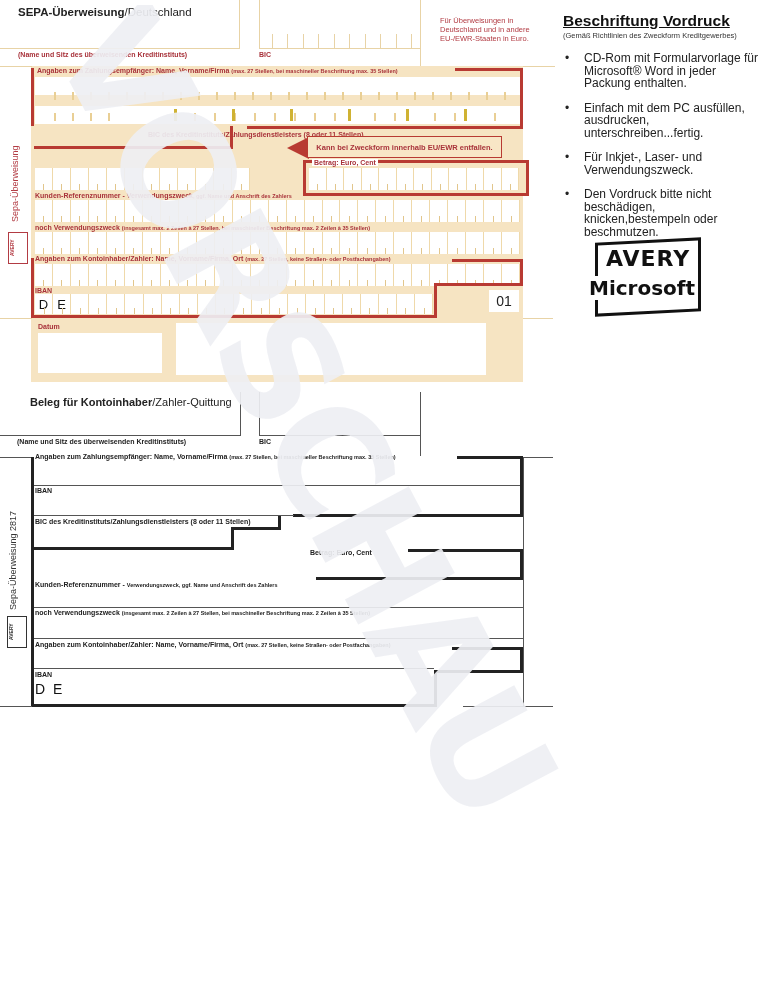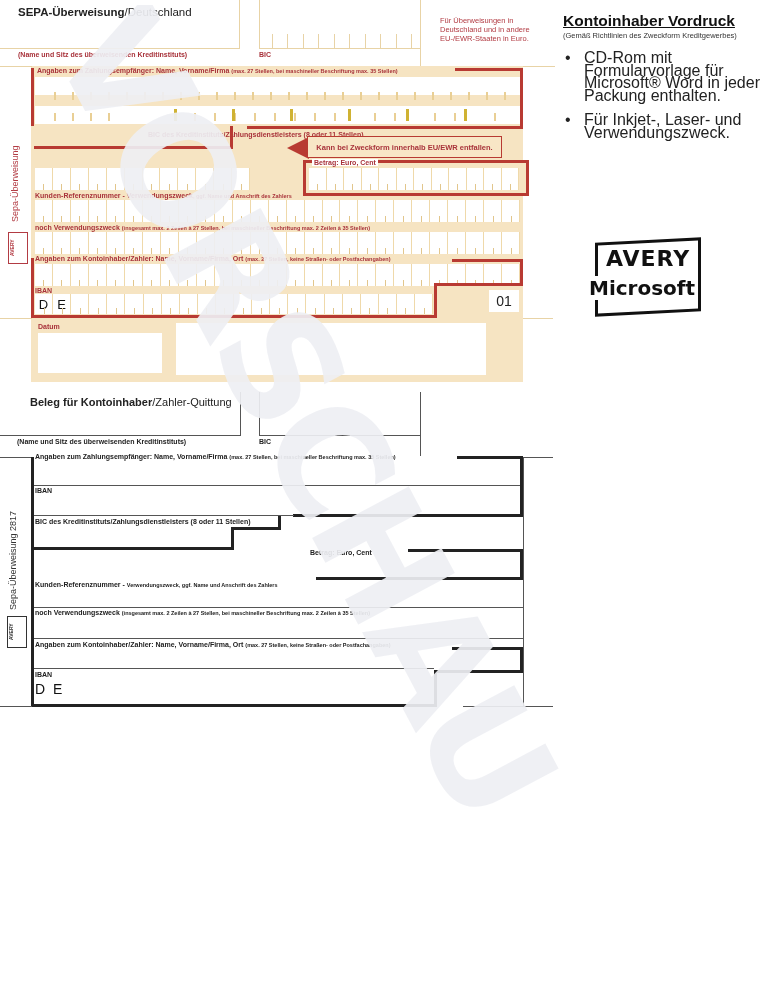--- a/index.html
+++ b/index.html
@@ -19,21 +19,21 @@
   .tick{position:absolute;width:2px;height:8px;background:#e9cf95;}
   .tick.strong{background:#cfb233;width:3px;height:12px;}
   .note-eu{left:440px;top:16px;font-size:7.5px;color:#b23b43;line-height:9px;width:90px;}
   .arrow-box{left:307px;top:136px;width:193px;height:20px;border:1.5px solid #b83a32;background:#f8e6c6;color:#a8323a;font-size:7.5px;font-weight:bold;display:flex;align-items:center;justify-content:center;}
   .arrow-head{left:287px;top:137px;width:0;height:0;border-top:11px solid transparent;border-bottom:11px solid transparent;border-right:22px solid #b83a32;}
   .side-label{font-size:9px;color:#b23b43;transform:rotate(-90deg);transform-origin:left top;white-space:nowrap;}
   .side-label.black{color:#333;}
   
   .rp-title{left:563px;top:12px;font-size:15.5px;font-weight:bold;text-decoration:underline;color:#111;}
   .rp-sub{left:563px;top:31px;font-size:7.5px;color:#333;}
-  .rp-list{left:563px;top:52px;width:200px;font-size:16px;color:#222;line-height:12.5px;margin:0;padding:0;list-style:none;}
+  .rp-list{left:563px;top:52px;width:200px;font-size:12px;color:#222;line-height:12.5px;margin:0;padding:0;list-style:none;}
   .rp-list li{position:relative;padding-left:21px;margin-bottom:12px;}
   .rp-list li:before{content:"•";position:absolute;left:2px;top:0;}
   .logo{left:585px;top:236px;width:130px;height:82px;}
   .logo .frame{position:absolute;left:10px;top:4px;width:100px;height:68px;border:3px solid #111;transform:skewY(-3deg);}
   .logo .avery{position:absolute;left:18px;top:10px;font-size:22px;font-weight:bold;letter-spacing:1px;color:#111;background:#fff;padding:0 3px;font-family:"DejaVu Sans",sans-serif;}
   .logo .zweck{position:absolute;left:2px;top:40px;font-size:20px;font-weight:bold;color:#111;background:#fff;padding:0 2px;font-family:"DejaVu Sans",sans-serif;}
   
   .f2-title{left:30px;top:396px;font-size:11px;color:#222;}
   .lbl-blk{color:#222;font-weight:bold;font-size:7px;white-space:nowrap;}
   .lbl-blk small{font-size:5.5px;}
@@ -302,25 +302,27 @@
 <div class="abs goldline" style="left:523px;top:318px;width:30px;height:1px;"></div>
 
 <div class="abs lbl-red" style="left:38px;top:323px;">Datum</div>
 <div class="abs" style="left:38px;top:333px;width:124px;height:40px;background:#fff;"></div>
 <div class="abs lbl-red" style="left:178px;top:323px;">Unterschrift(en)</div>
 <div class="abs" style="left:176px;top:323px;width:310px;height:52px;background:#fff;"></div>
 
 <div class="abs side-label" style="left:10px;top:222px;">Sepa-Überweisung</div>
 <div class="abs" style="left:8px;top:232px;width:18px;height:30px;border:1px solid #b23b43;font-size:5px;color:#b23b43;writing-mode:vertical-rl;transform:rotate(180deg);text-align:center;font-weight:bold;">AVERY</div>
 
-<div class="abs rp-title">Kontoinhaber Vordruck</div>
+<div class="abs rp-title">Beschriftung Vordruck</div>
 <div class="abs rp-sub">(Gemäß Richtlinien des Zweckform Kreditgewerbes)</div>
 <ul class="abs rp-list">
   <li>CD-Rom mit Formularvorlage für Microsoft® Word in jeder Packung enthalten.</li>
+  <li>Einfach mit dem PC ausfüllen, ausdrucken, unterschreiben...fertig.</li>
   <li>Für Inkjet-, Laser- und Verwendungszweck.</li>
+  <li>Den Vordruck bitte nicht beschädigen, knicken,bestempeln oder beschmutzen.</li>
 </ul>
 <div class="abs logo">
   <div class="frame"></div>
   <div class="avery">AVERY</div>
   <div class="zweck">Microsoft</div>
 </div>
 
 <div class="abs f2-title"><b>Beleg für Kontoinhaber</b><span>/Zahler-Quittung</span></div>
 <div class="abs thin" style="left:240px;top:392px;width:1px;height:44px;"></div>
 <div class="abs thin" style="left:0;top:435px;width:240px;height:1px;"></div>

